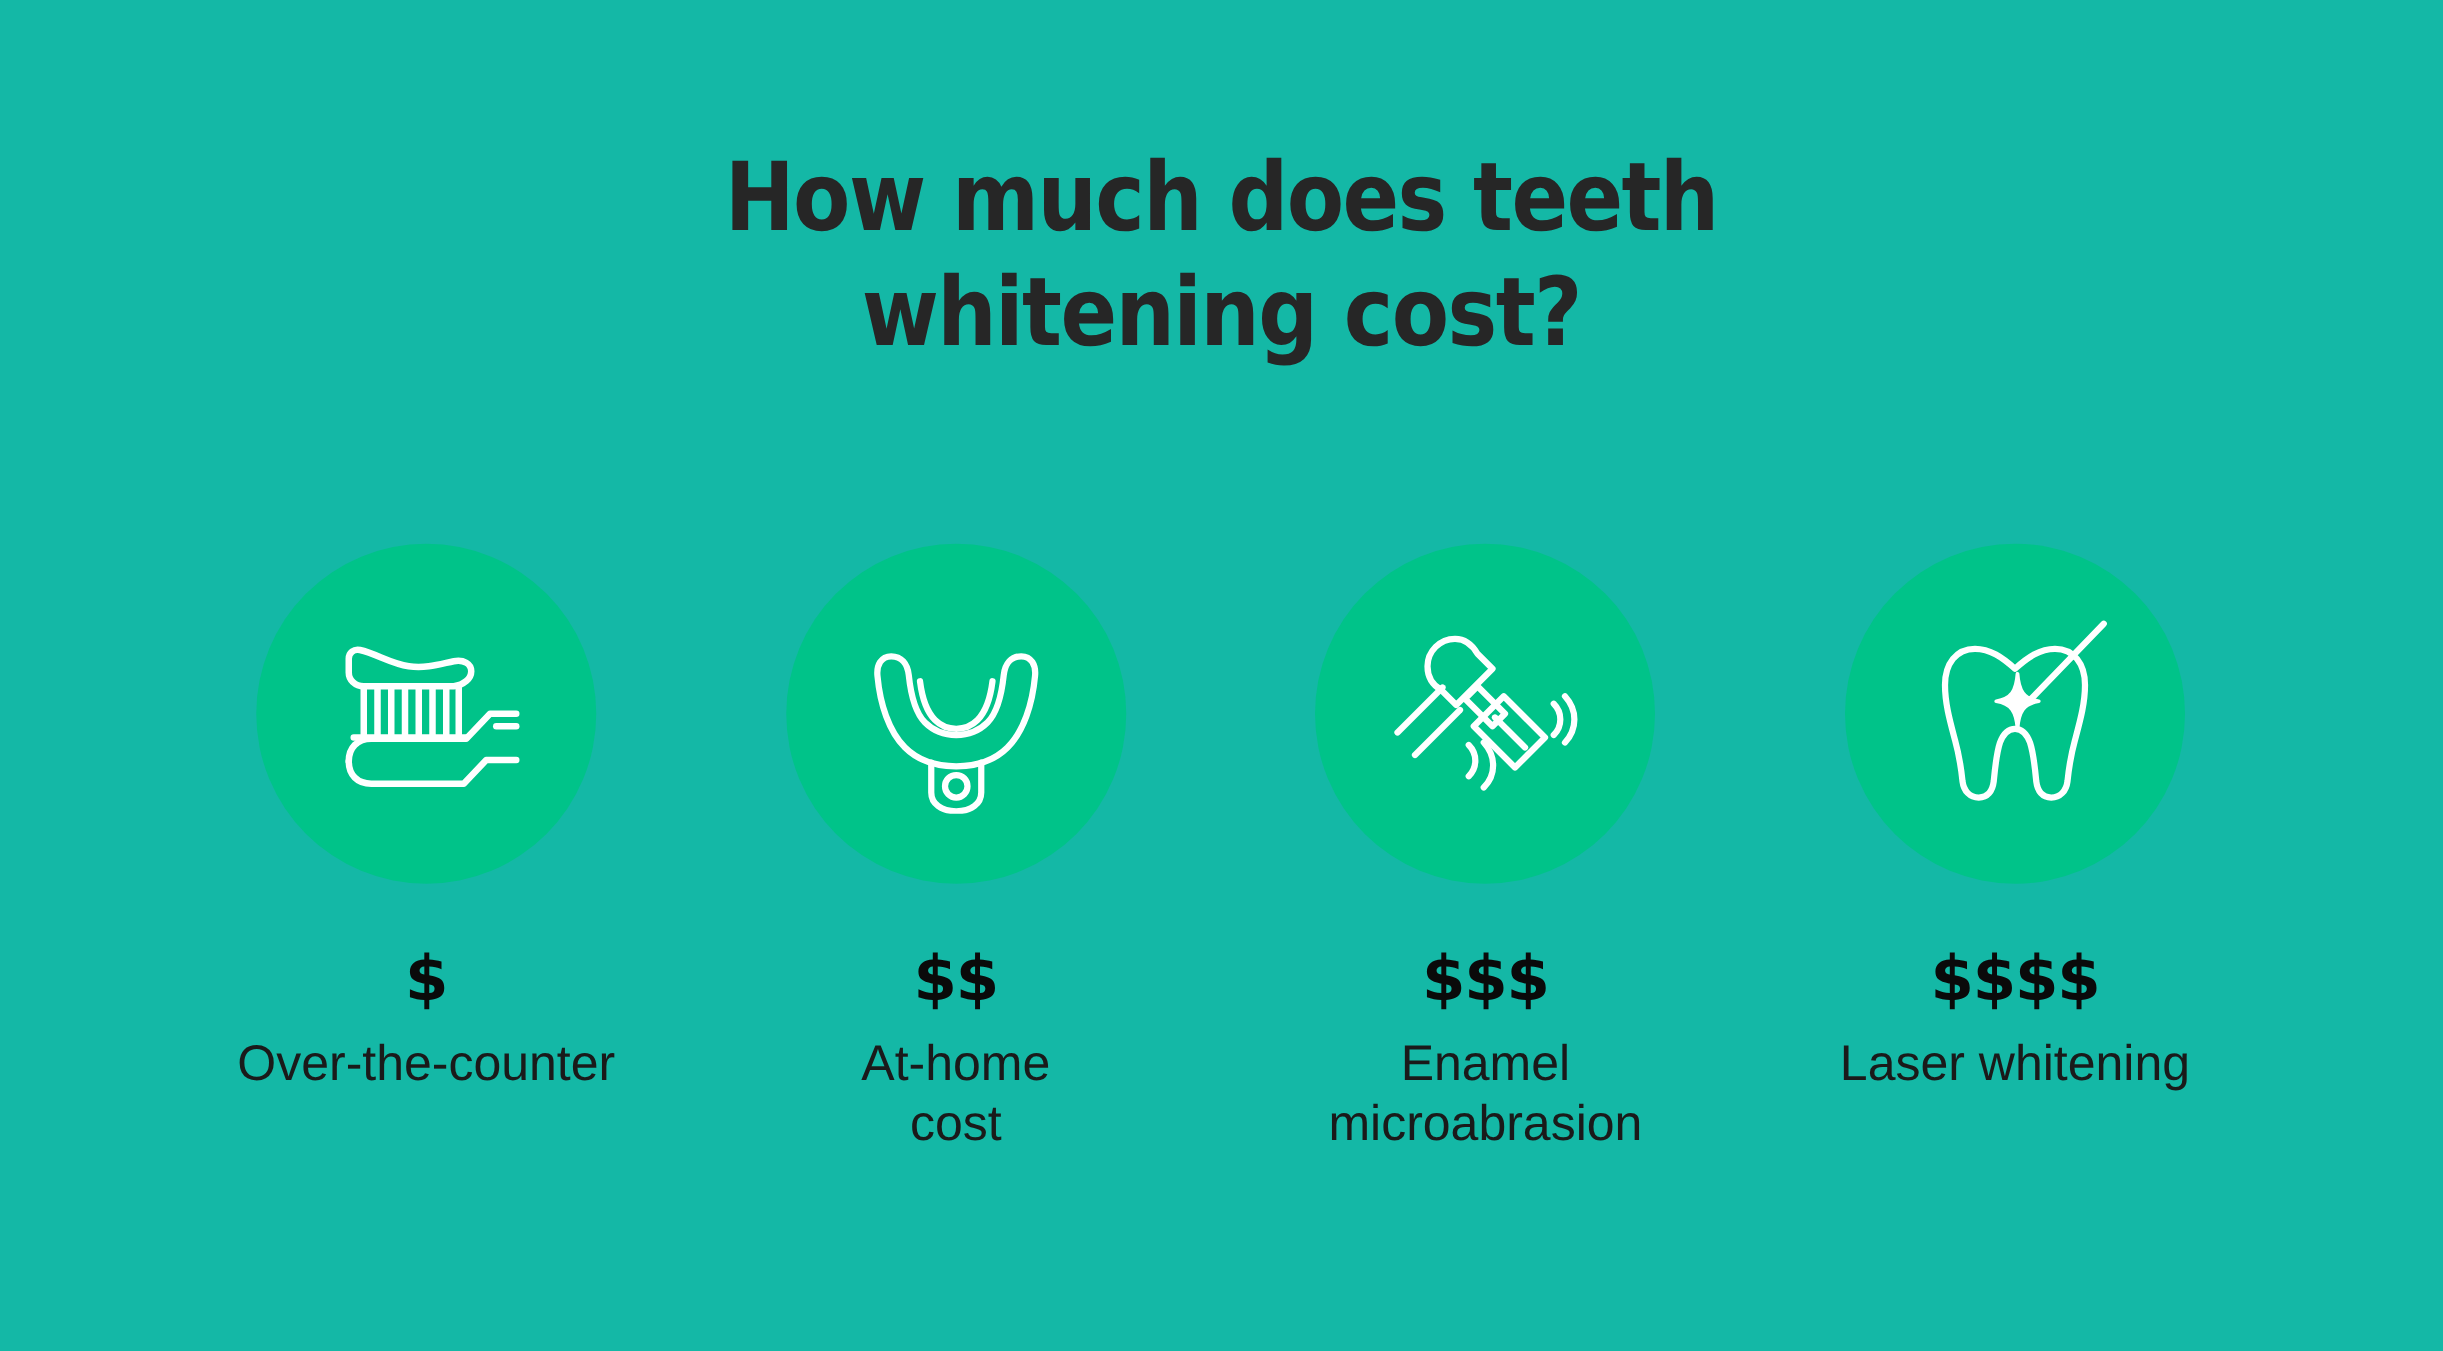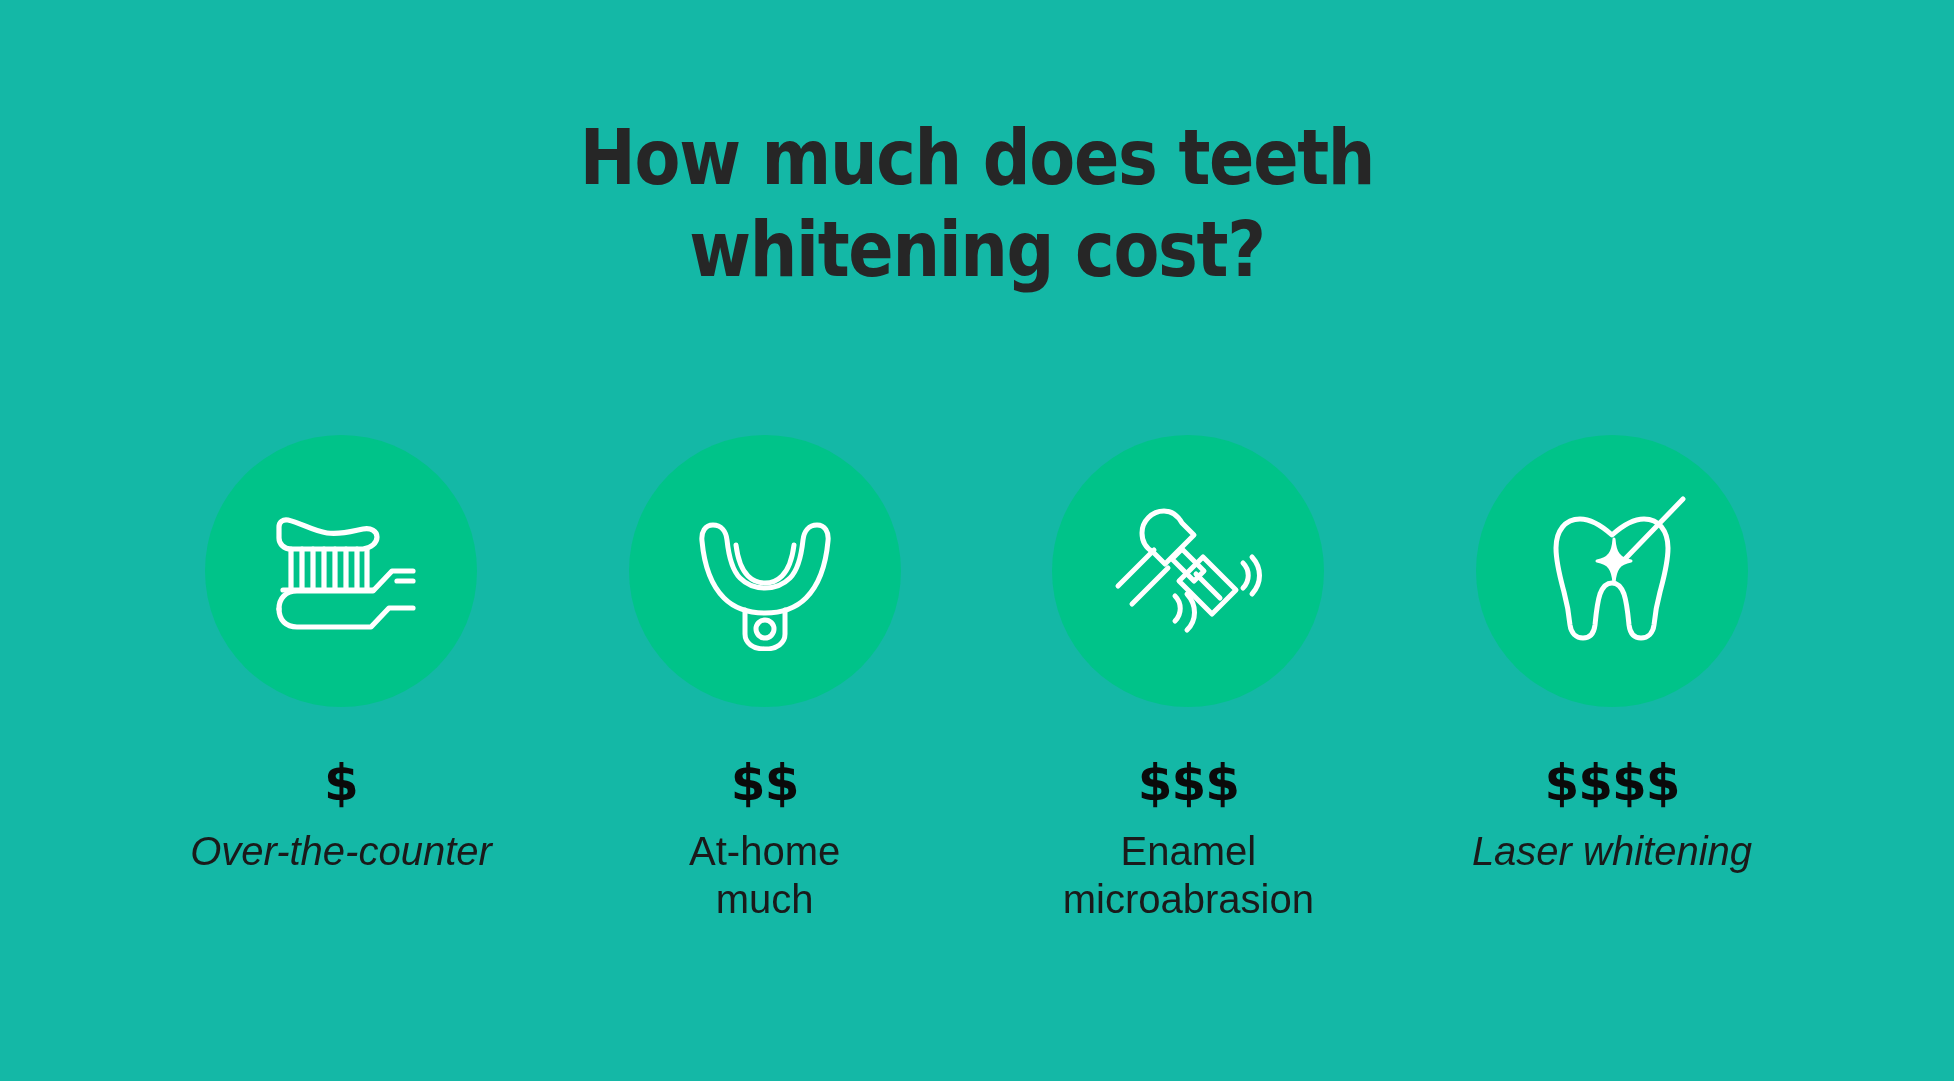--- a/index.html
+++ b/index.html
@@ -94,21 +94,21 @@
     font-family: "Liberation Sans", sans-serif;
     font-weight: 400;
     font-size: 40px;
     line-height: 48px;
     color: #1a1a1a;
     text-align: center;
     white-space: pre-line;
   }
 
   .column-1 .treatment-label,
-  .column-4 .treatment-label { white-space: nowrap; font-style: italic; }
+  .column-4 .treatment-label { white-space: nowrap; }
 </style>
 </head>
 <body>
 
 <div class="infographic">
 
   <div class="title-block">
     <div class="title-line">How much does teeth</div>
     <div class="title-line">whitening cost?</div>
   </div>
@@ -134,21 +134,21 @@
       <div class="icon-circle">
         <svg viewBox="0 0 160 160" fill="none" stroke="#ffffff" stroke-width="5" stroke-linecap="round" stroke-linejoin="round" aria-hidden="true">
           <path d="M28 34 C20 34 16 41 17 50 C19 72 26 94 39 107 C49 117 63 122 80 122 C97 122 111 117 121 107 C134 94 141 72 143 50 C144 41 140 34 132 34 C124 34 119 40 118 49 C116 68 112 80 105 87 C98 94 90 97 80 97 C70 97 62 94 55 87 C48 80 44 68 42 49 C41 40 36 34 28 34 Z"></path>
           <path d="M51 54 C53 70 57 79 63 85 C68 90 74 92 80 92 C86 92 92 90 97 85 C103 79 107 70 109 54"></path>
           <path d="M60 119 L60 143 C60 152 68 158 80 158 C92 158 100 152 100 143 L100 119"></path>
           <circle cx="80" cy="138" r="9"></circle>
         </svg>
       </div>
       <div class="price-tier">$$</div>
       <div class="treatment-label">At-home
-much</div>
+cost</div>
     </div>
 
     <div class="column column-3">
       <div class="icon-circle">
         <svg viewBox="0 0 160 160" fill="none" stroke="#ffffff" stroke-width="5" stroke-linecap="round" stroke-linejoin="round" aria-hidden="true">
           <path d="M56 20 C44 20 34 30 34 42 C34 50 38 57 45 61 L57 73 L86 44 L74 32 C70 25 64 20 56 20 Z"></path>
           <path d="M74 58 L96 80 L86 90 L64 68 Z"></path>
           <path d="M95 66 L128 99 L104 123 L71 90 Z"></path>
           <path d="M88 83 L112 107"></path>
           <path d="M10 95 L46 59"></path>

